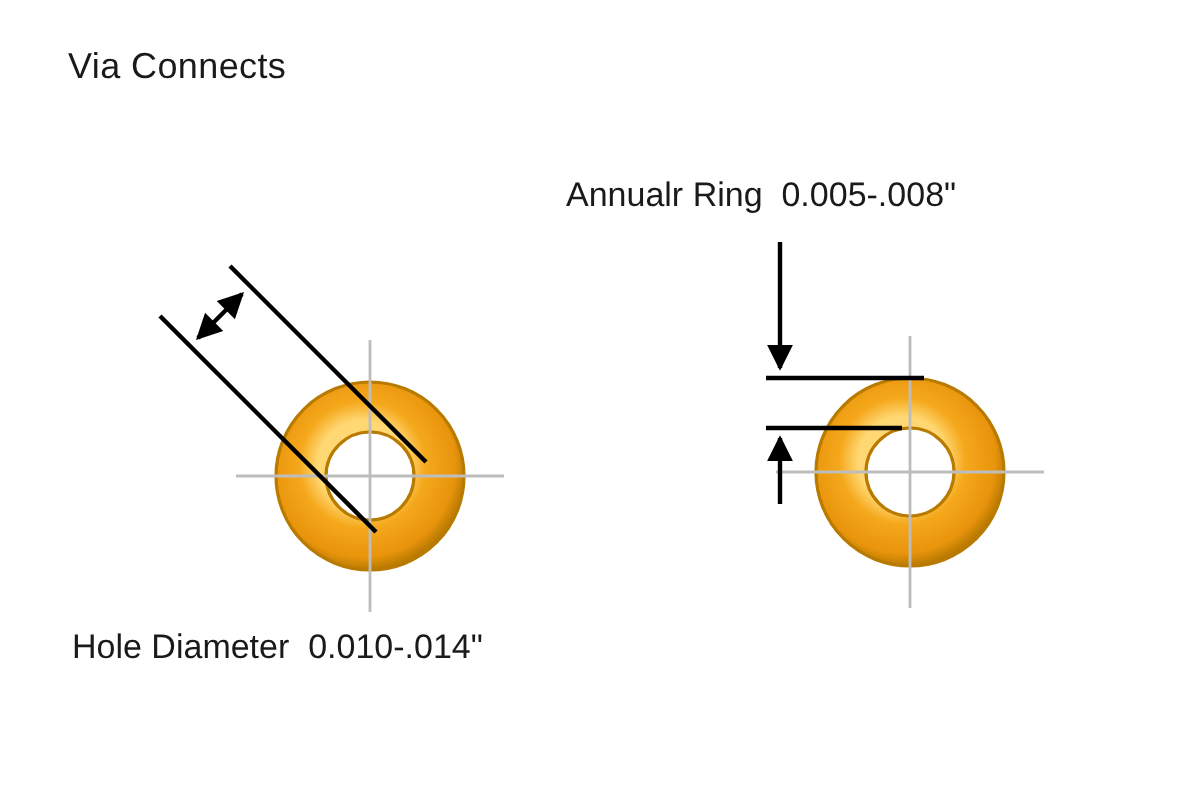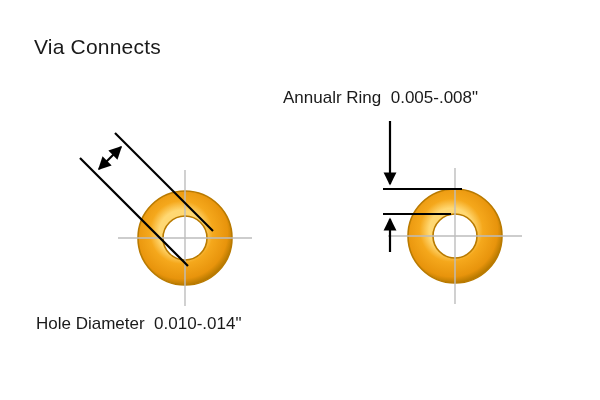--- a/index.html
+++ b/index.html
@@ -21,22 +21,22 @@
     top: 0;
   }
   .label {
     position: absolute;
     color: #1a1a1a;
     white-space: pre;
     line-height: 1.2;
   }
   .title {
     left: 34px;
-    top: 34px;
-    font-size: 21px;
+    top: 23px;
+    font-size: 18px;
     letter-spacing: 0.2px;
   }
   .annular-label {
     left: 283px;
     top: 88px;
     font-size: 17px;
   }
   .hole-label {
     left: 36px;
     top: 314px;

